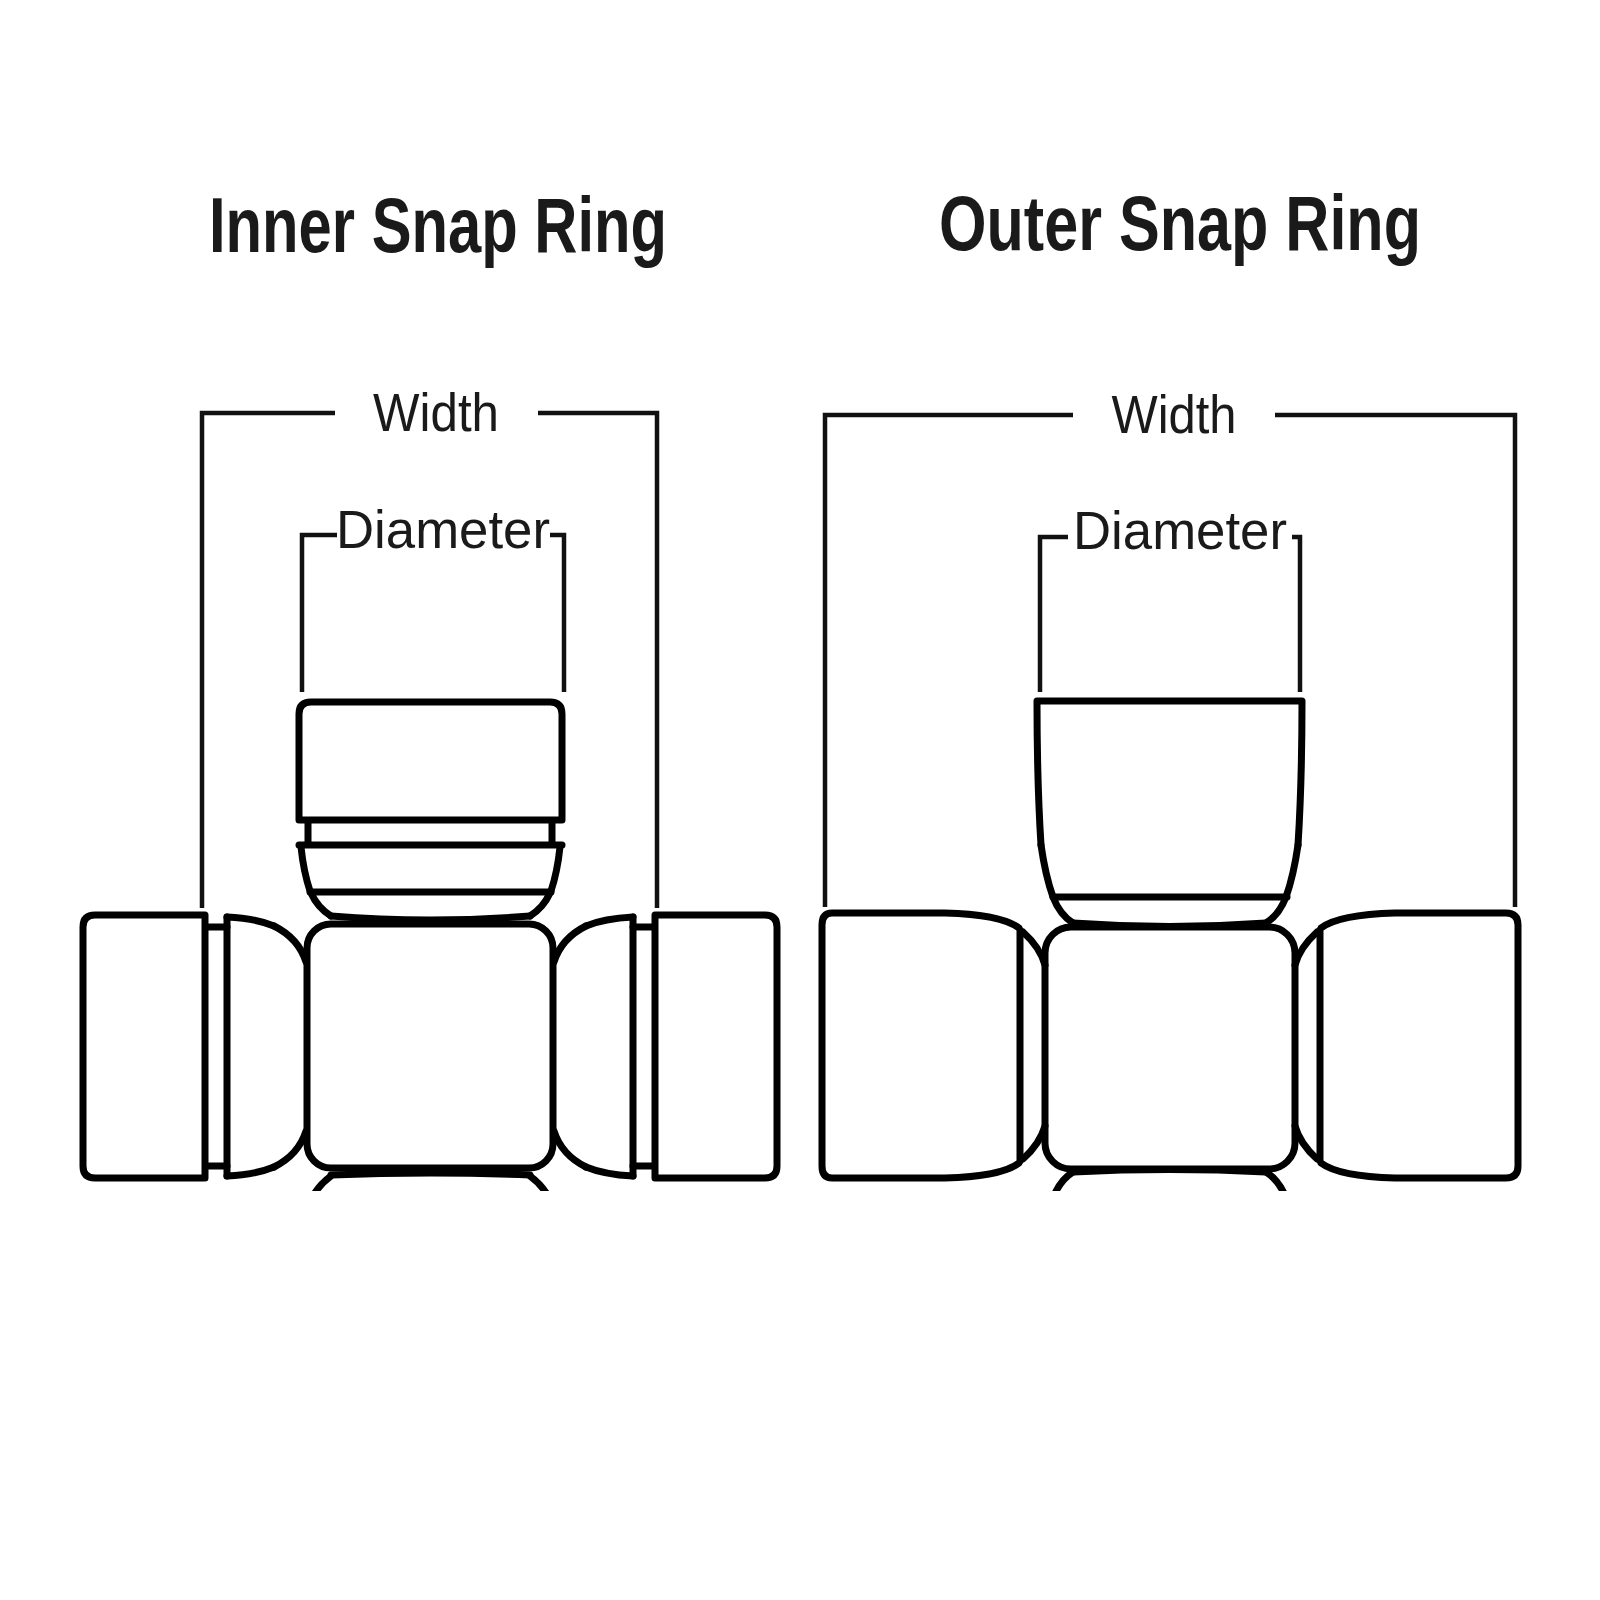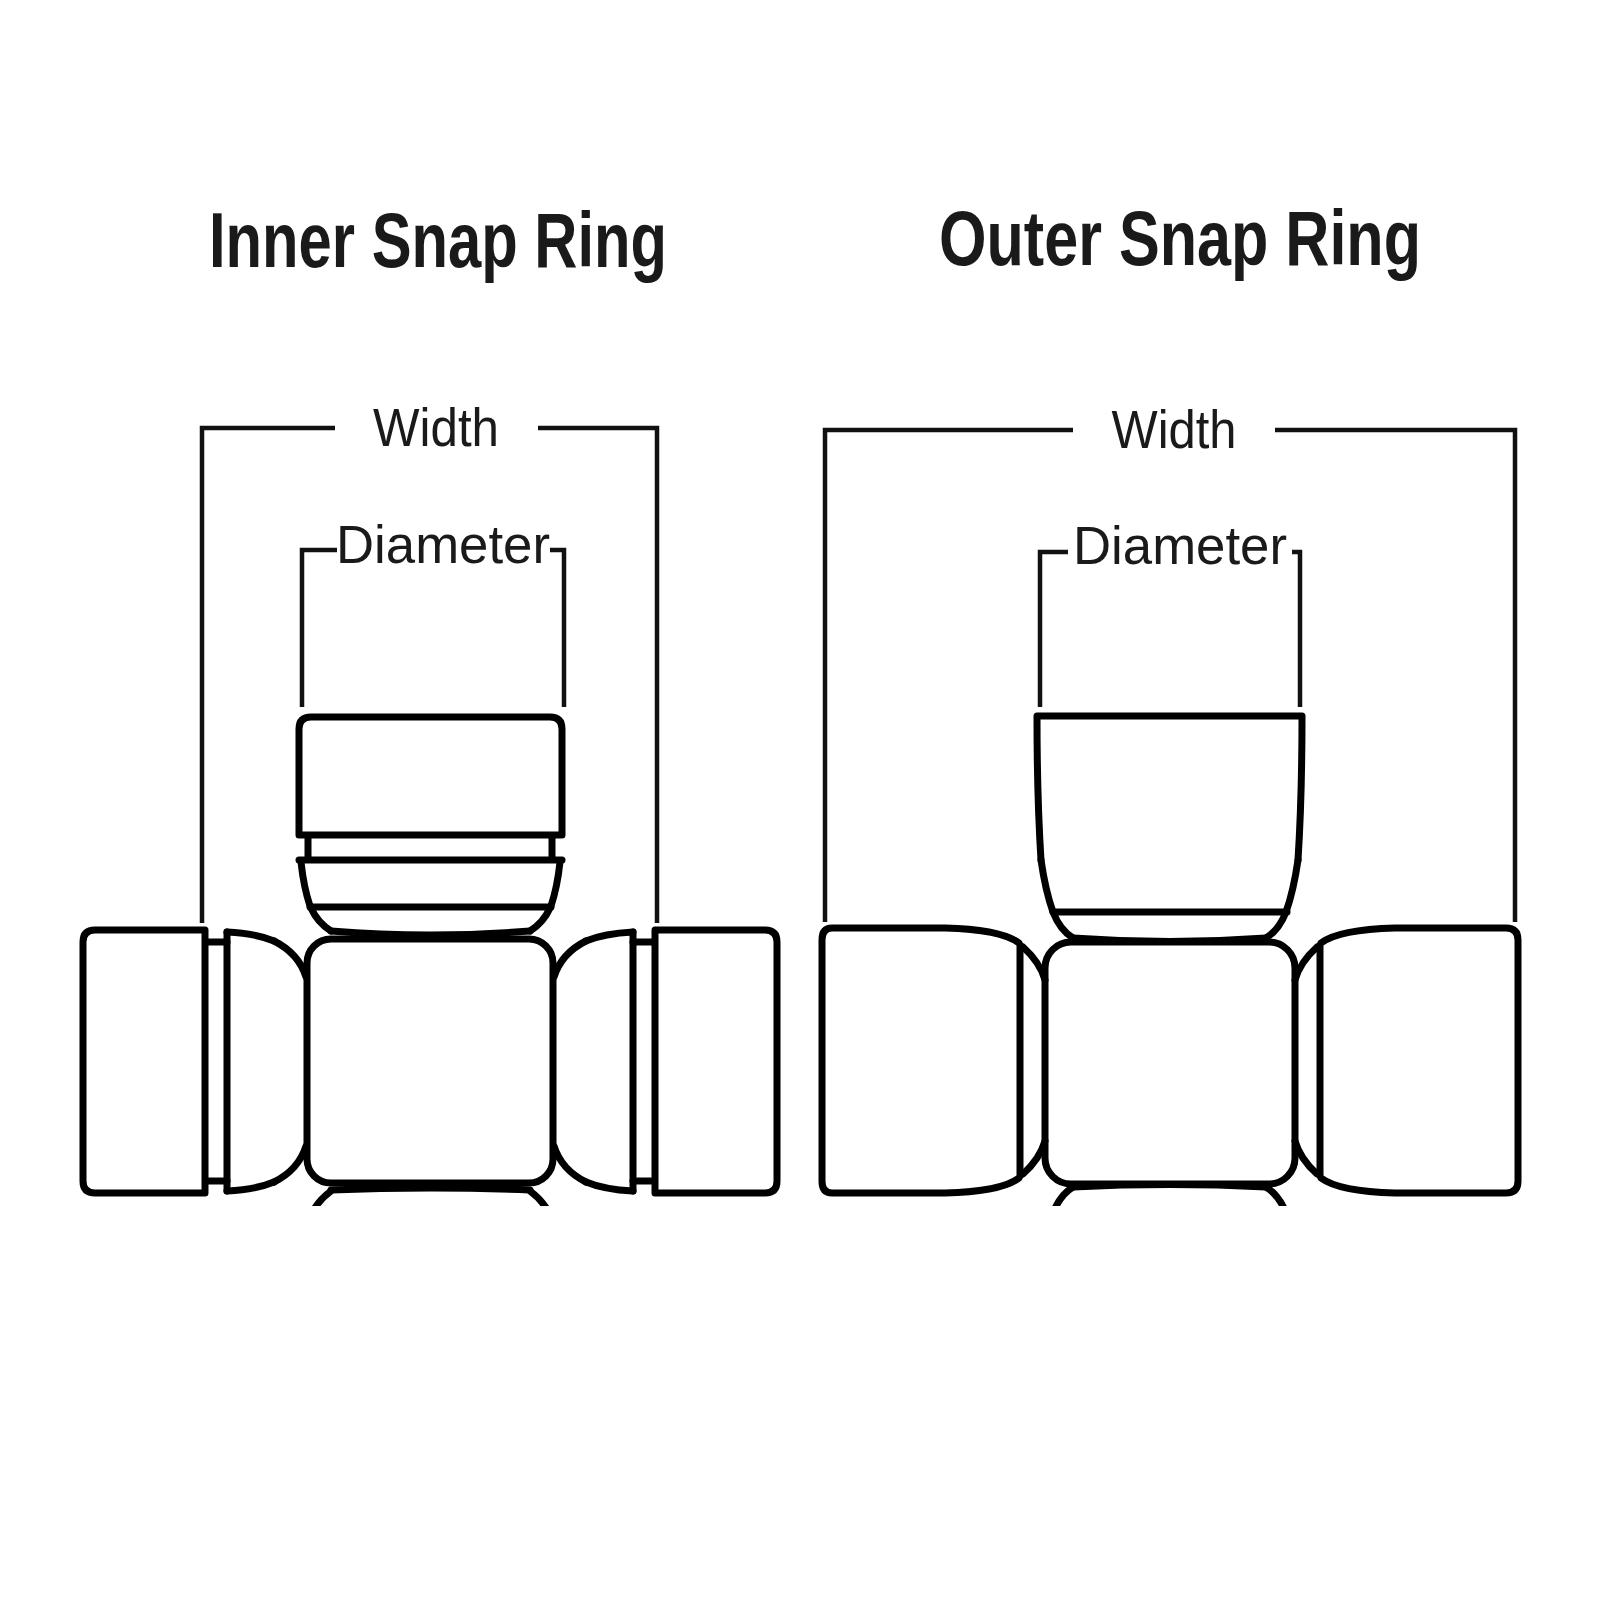--- a/index.html
+++ b/index.html
@@ -7,21 +7,20 @@
     padding: 0;
     background: #ffffff;
   }
   .stage {
     position: relative;
     width: 1600px;
     height: 1191px;
     background: #ffffff;
     overflow: hidden;
     font-family: "Liberation Sans", "DejaVu Sans", sans-serif;
-    margin-top: 15px;
   }
   svg { display: block; }
   .title-text {
     font-family: "Liberation Sans", "DejaVu Sans", sans-serif;
     font-size: 78px;
     font-weight: 600;
   }
   .dim-label {
     font-family: "Liberation Sans", "DejaVu Sans", sans-serif;
     font-size: 53px;

